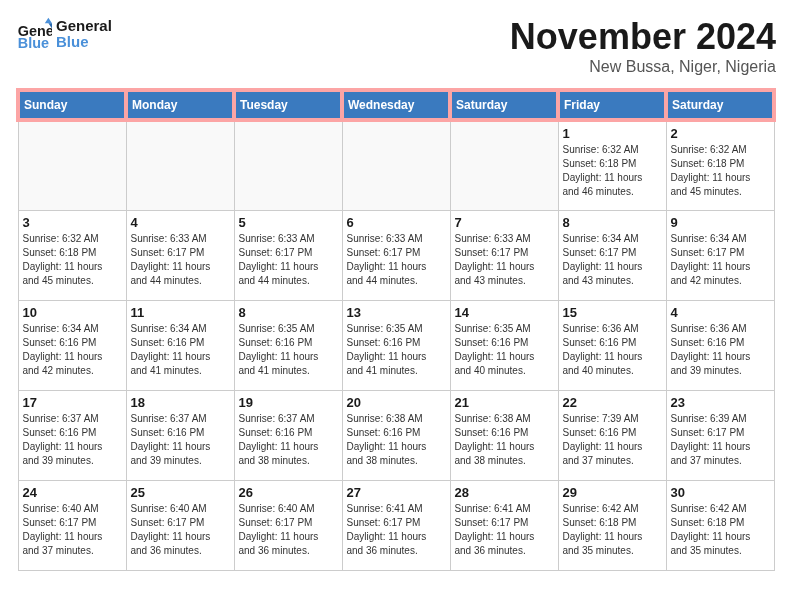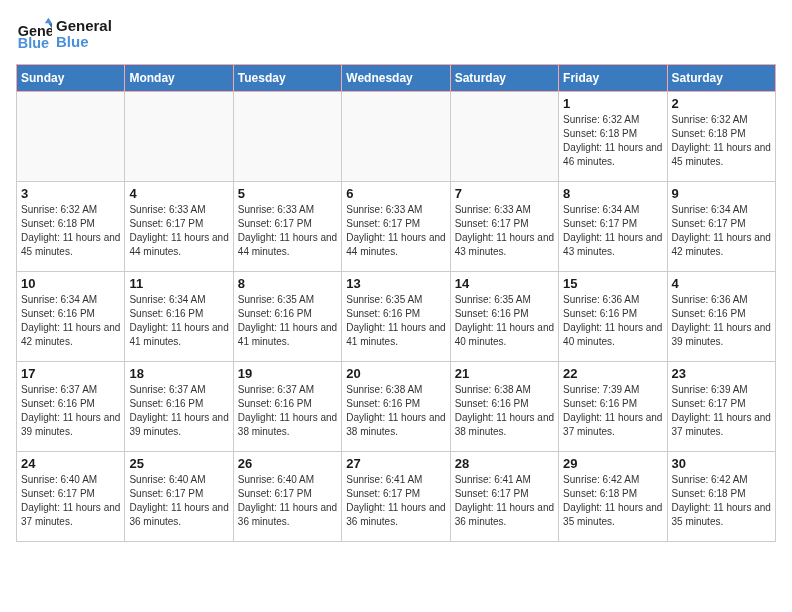--- a/index.html
+++ b/index.html
@@ -42,21 +42,21 @@
       border-collapse: collapse;
       table-layout: fixed;
     }
     thead tr th {
       background-color: #3a7abf;
       color: #fff;
       font-size: 12px;
       font-weight: bold;
       padding: 6px 4px;
       text-align: left;
-      border: 1px solid #fca5a5;
+      border: 4px solid #fca5a5;
     }
     tbody tr td {
       border: 1px solid #ccc;
       vertical-align: top;
       padding: 4px;
       font-size: 10px;
       color: #333;
       height: 90px;
       background: #fff;
     }
@@ -84,20 +84,24 @@
       <text x="2" y="22" font-size="16" font-weight="bold" fill="#1a1a1a">General</text>
       <text x="2" y="36" font-size="16" font-weight="bold" fill="#4a90d9">Blue</text>
       <polygon points="32,8 40,8 36,2" fill="#4a90d9"></polygon>
       <polygon points="36,8 40,14 40,8" fill="#2a6aaf"></polygon>
     </svg>
     <div>
       <div style="font-size:15px;font-weight:bold;color:#1a1a1a;line-height:1.1;">General</div>
       <div style="font-size:15px;font-weight:bold;color:#4a90d9;line-height:1.1;">Blue</div>
     </div>
   </div>
+  <div class="title-area">
+    <div class="calendar-title">November 2024</div>
+    <div class="calendar-subtitle">New Bussa, Niger, Nigeria</div>
+  </div>
 </div>
 
 <table>
   <thead>
     <tr>
       <th>Sunday</th>
       <th>Monday</th>
       <th>Tuesday</th>
       <th>Wednesday</th>
       <th>Saturday</th>

